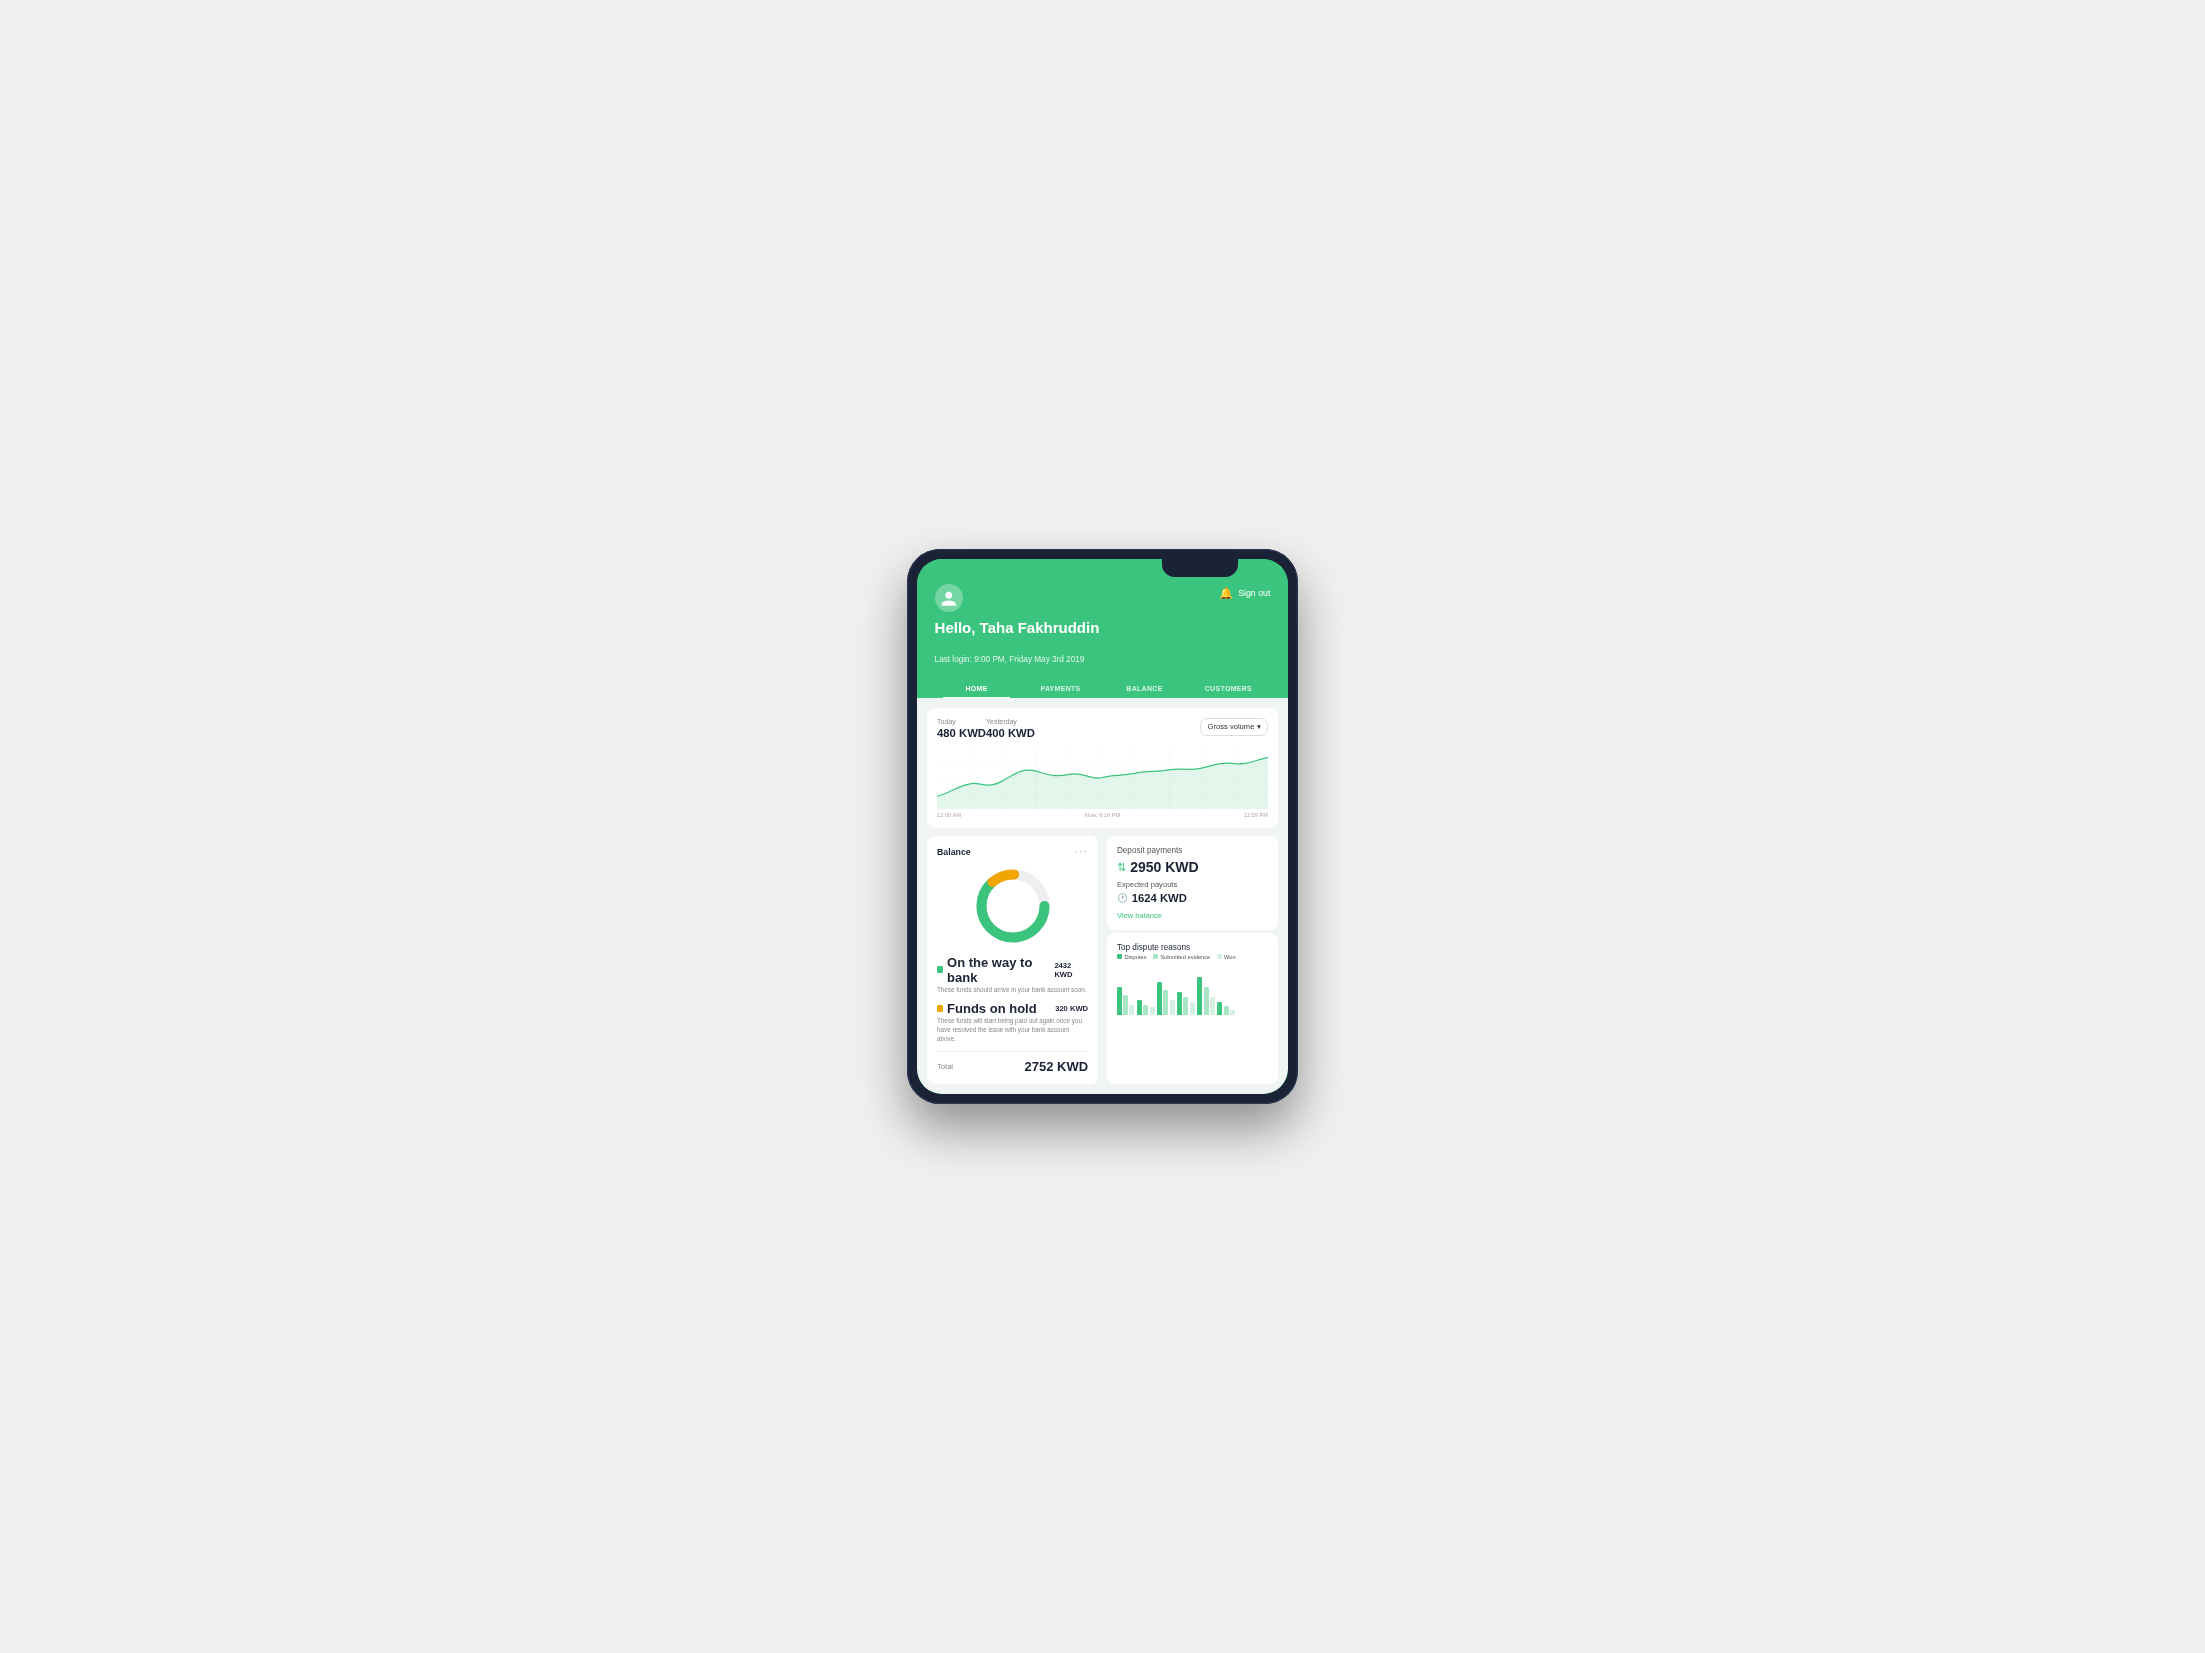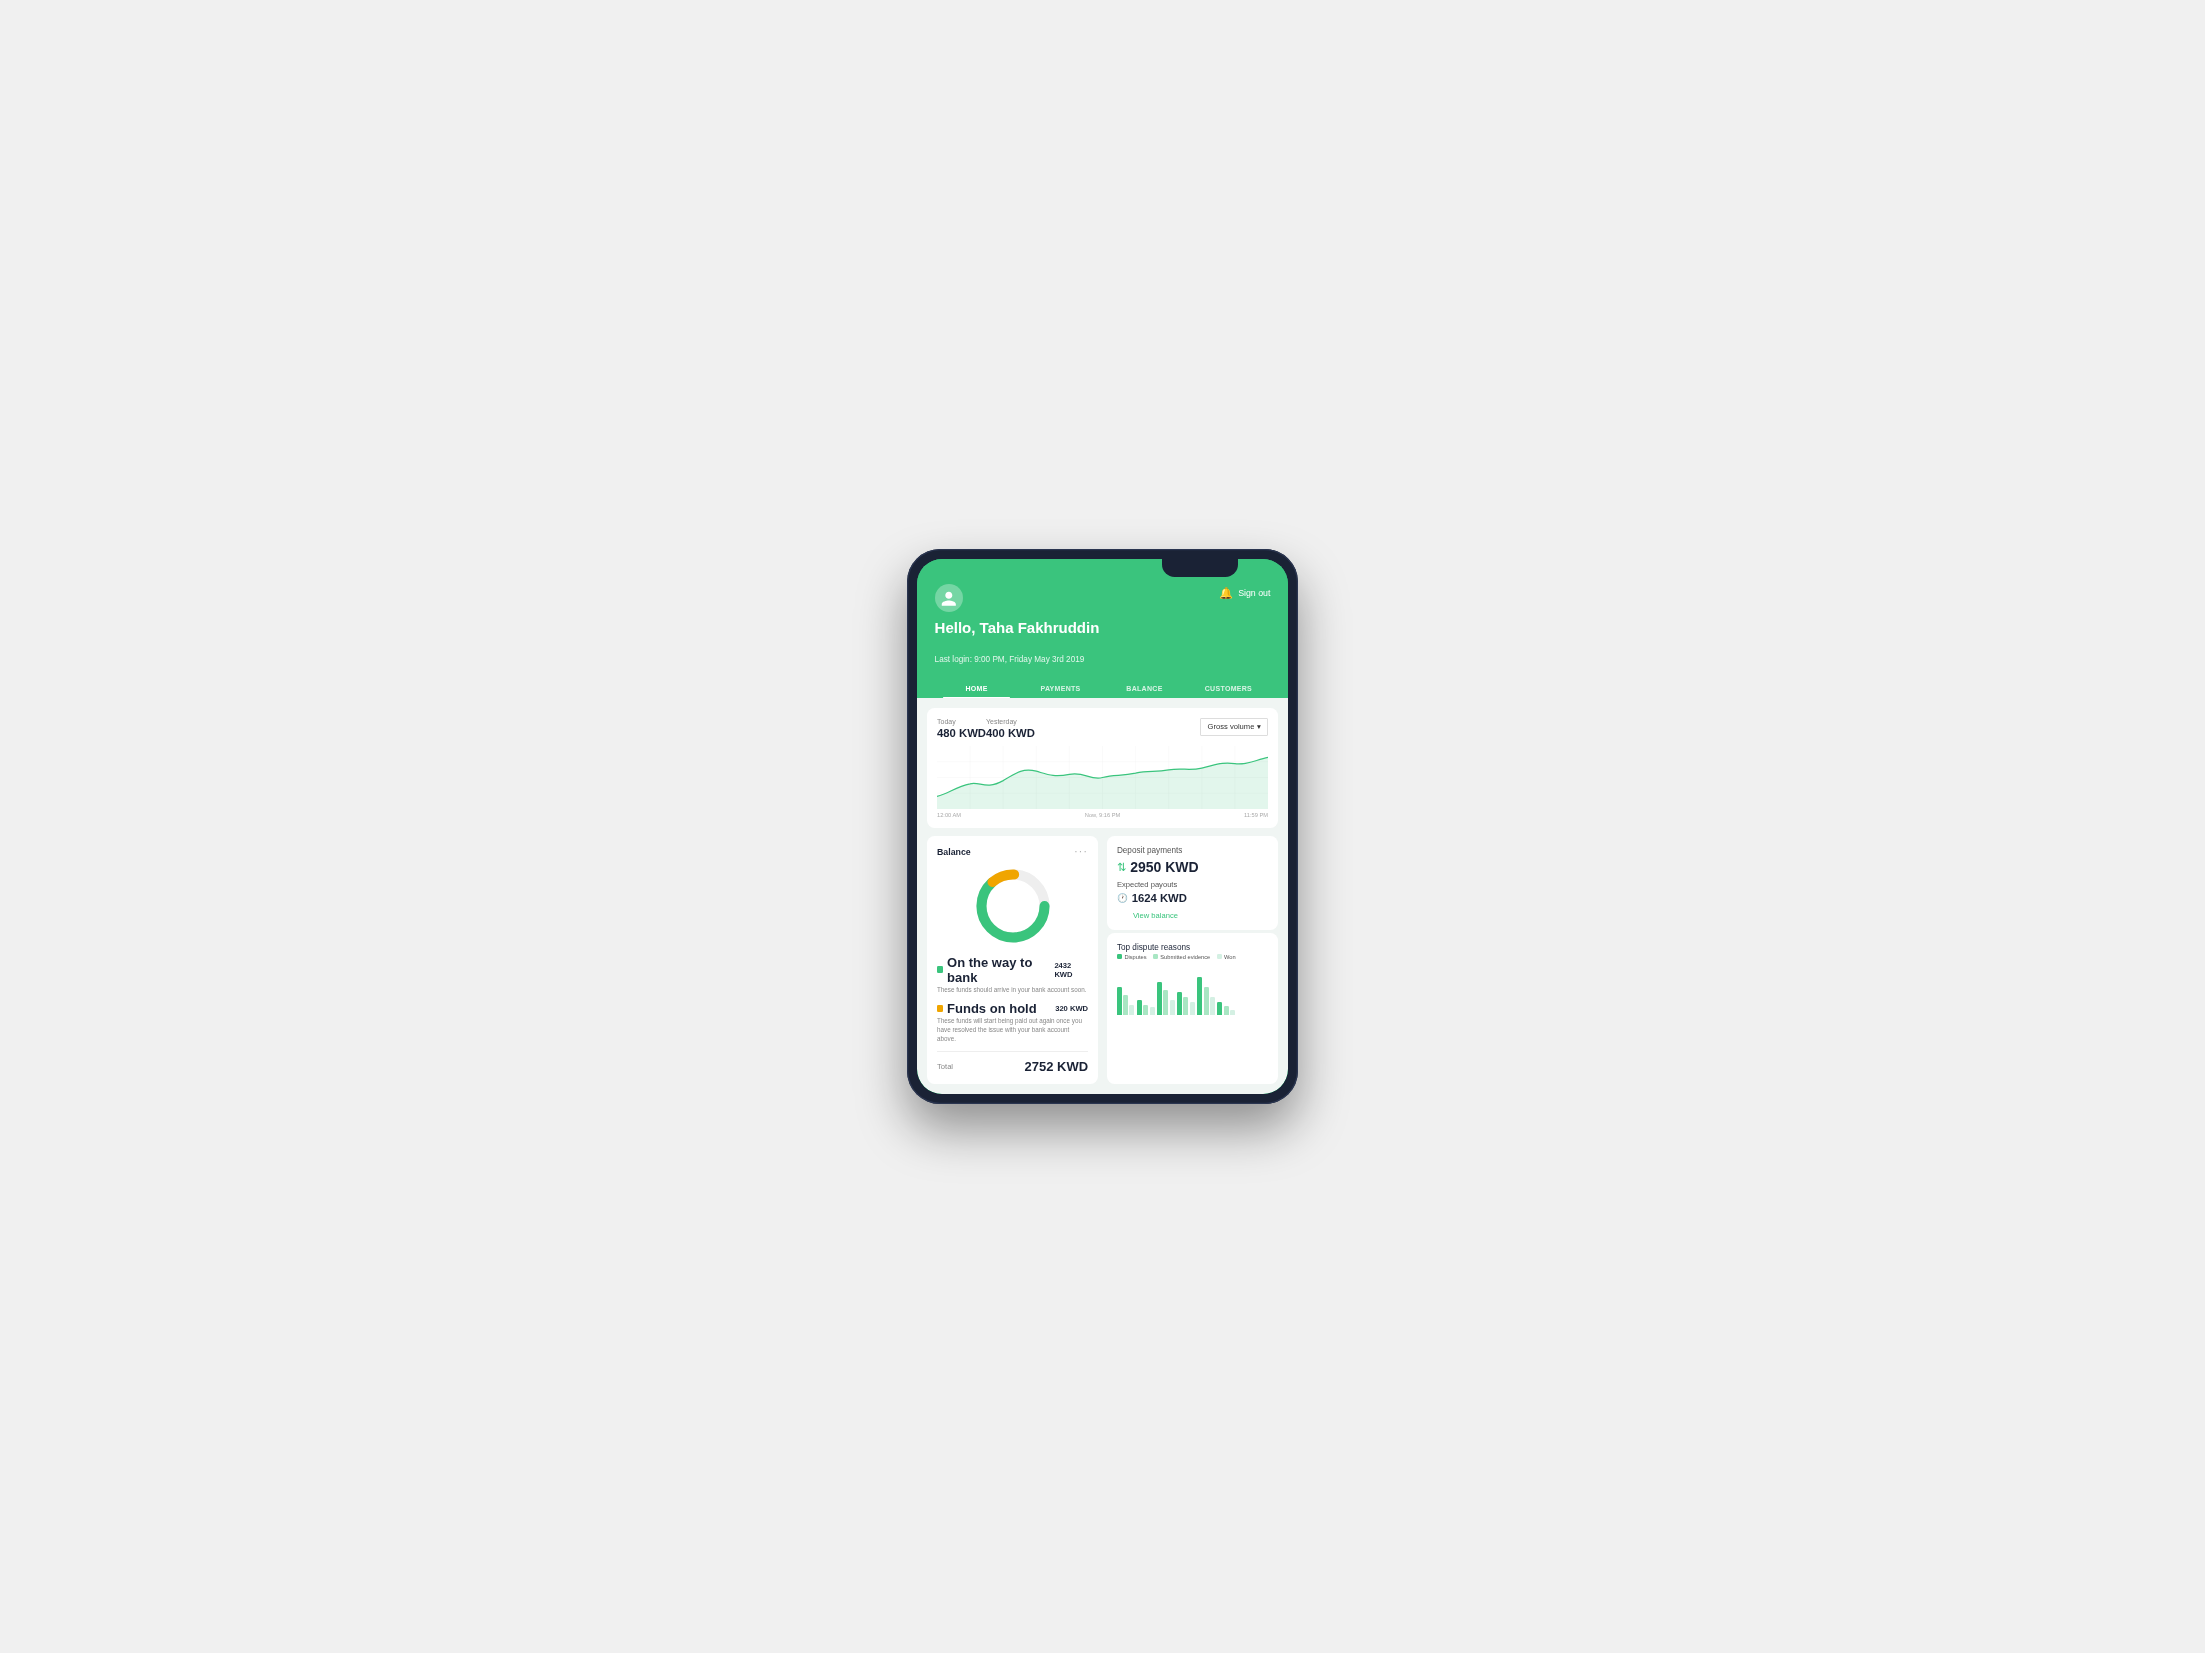--- a/index.html
+++ b/index.html
@@ -171,21 +171,21 @@
       font-size: 11.3px;
       font-weight: 700;
       color: #1a2235;
     }
 
     .dropdown-btn {
       display: flex;
       align-items: center;
       gap: 2.5px;
       border: 0.6px solid #ddd;
-      border-radius: 1px;
+      border-radius: 7px;
       padding: 3.2px 6.3px;
       font-size: 7.6px;
       color: #333;
       cursor: pointer;
       background: white;
     }
 
     
     .chart-area {
       position: relative;
@@ -359,21 +359,20 @@
       font-size: 11.3px;
       font-weight: 700;
       color: #1a2235;
     }
 
     .view-balance-link {
       font-size: 7.6px;
       color: #3ac47d;
       cursor: pointer;
       font-weight: 500;
-      margin-left: 16px;
     }
 
     
     .disputes-card {
       background: white;
       border-radius: 7.6px;
       padding: 10px;
       flex: 1;
     }
 

